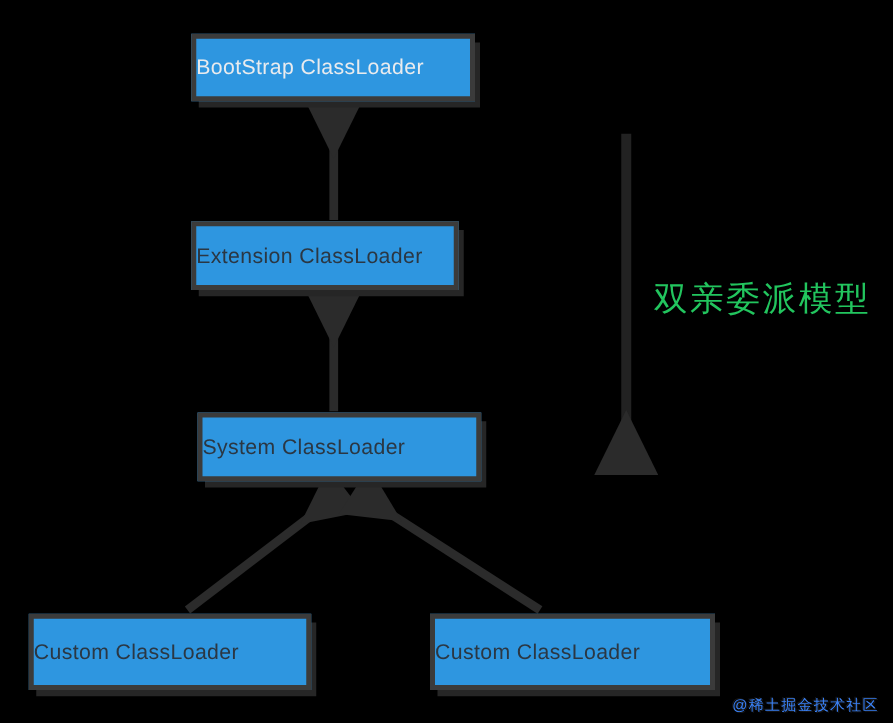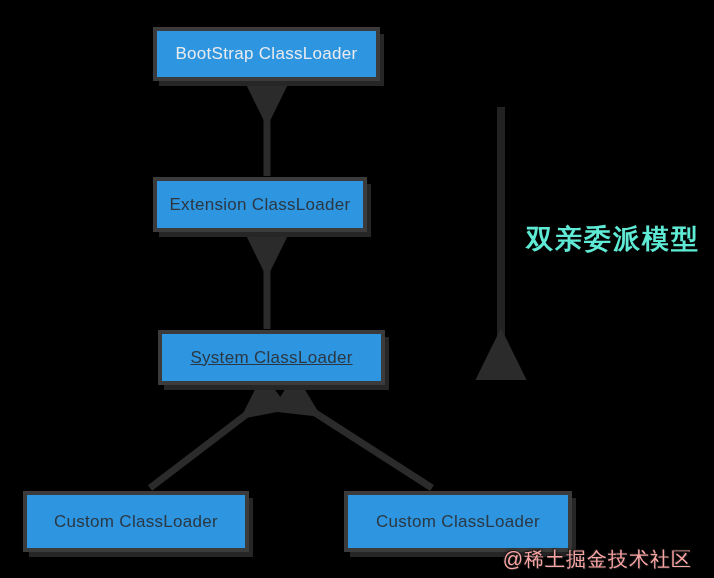--- a/index.html
+++ b/index.html
@@ -15,62 +15,61 @@
     overflow: hidden;
     font-family: "Liberation Sans", sans-serif;
   }
   .node {
     position: absolute;
     background: #2e96e0;
     border: 4px solid #3b3b3b;
     box-shadow: 5px 6px 0 -1px #262626;
     display: flex;
     align-items: center;
-    justify-content: center;
+    justify-content: flex-start;
     font-size: 17px;
     letter-spacing: 0.3px;
     color: #2b3743;
     box-sizing: border-box;
   }
   .node.light-text { color: #e9ebee; }
 
   #node-bootstrap { left: 153px; top: 27px;  width: 227px; height: 54px; }
   #node-extension { left: 153px; top: 177px; width: 214px; height: 55px; }
-  #node-system    { left: 158px; top: 330px; width: 227px; height: 55px; text-decoration: underline; }
+  #node-system    { left: 158px; top: 330px; width: 227px; height: 55px; }
   #node-custom-left  { left: 23px;  top: 491px; width: 226px; height: 61px; }
   #node-custom-right { left: 344px; top: 491px; width: 228px; height: 61px; }
 
   #connector-svg {
     position: absolute;
     left: 0; top: 0;
     width: 714px;
     height: 578px;
     pointer-events: none;
   }
 
   #side-annotation {
     position: absolute;
     left: 523px;
     top: 222px;
     width: 180px;
-    color: #5eead4;
+    color: #22c55e;
     font-size: 27px;
-    font-weight: bold;
+    font-weight: normal;
     line-height: 34px;
     letter-spacing: 2px;
     white-space: nowrap;
-    text-align: center;
   }
 
   #watermark {
     position: absolute;
-    right: 22px;
+    right: 11px;
     bottom: 5px;
-    color: #fca5a5;
-    font-size: 20px;
+    color: #3b82f6;
+    font-size: 12px;
     letter-spacing: 1px;
     text-shadow: 1px 1px 0 #1a1a1a, -1px -1px 0 #1a1a1a, 0 0 4px #000;
   }
 </style>
 </head>
 <body>
 
 <div id="canvas">
 
   <svg id="connector-svg" viewBox="0 0 714 578" xmlns="http://www.w3.org/2000/svg">

